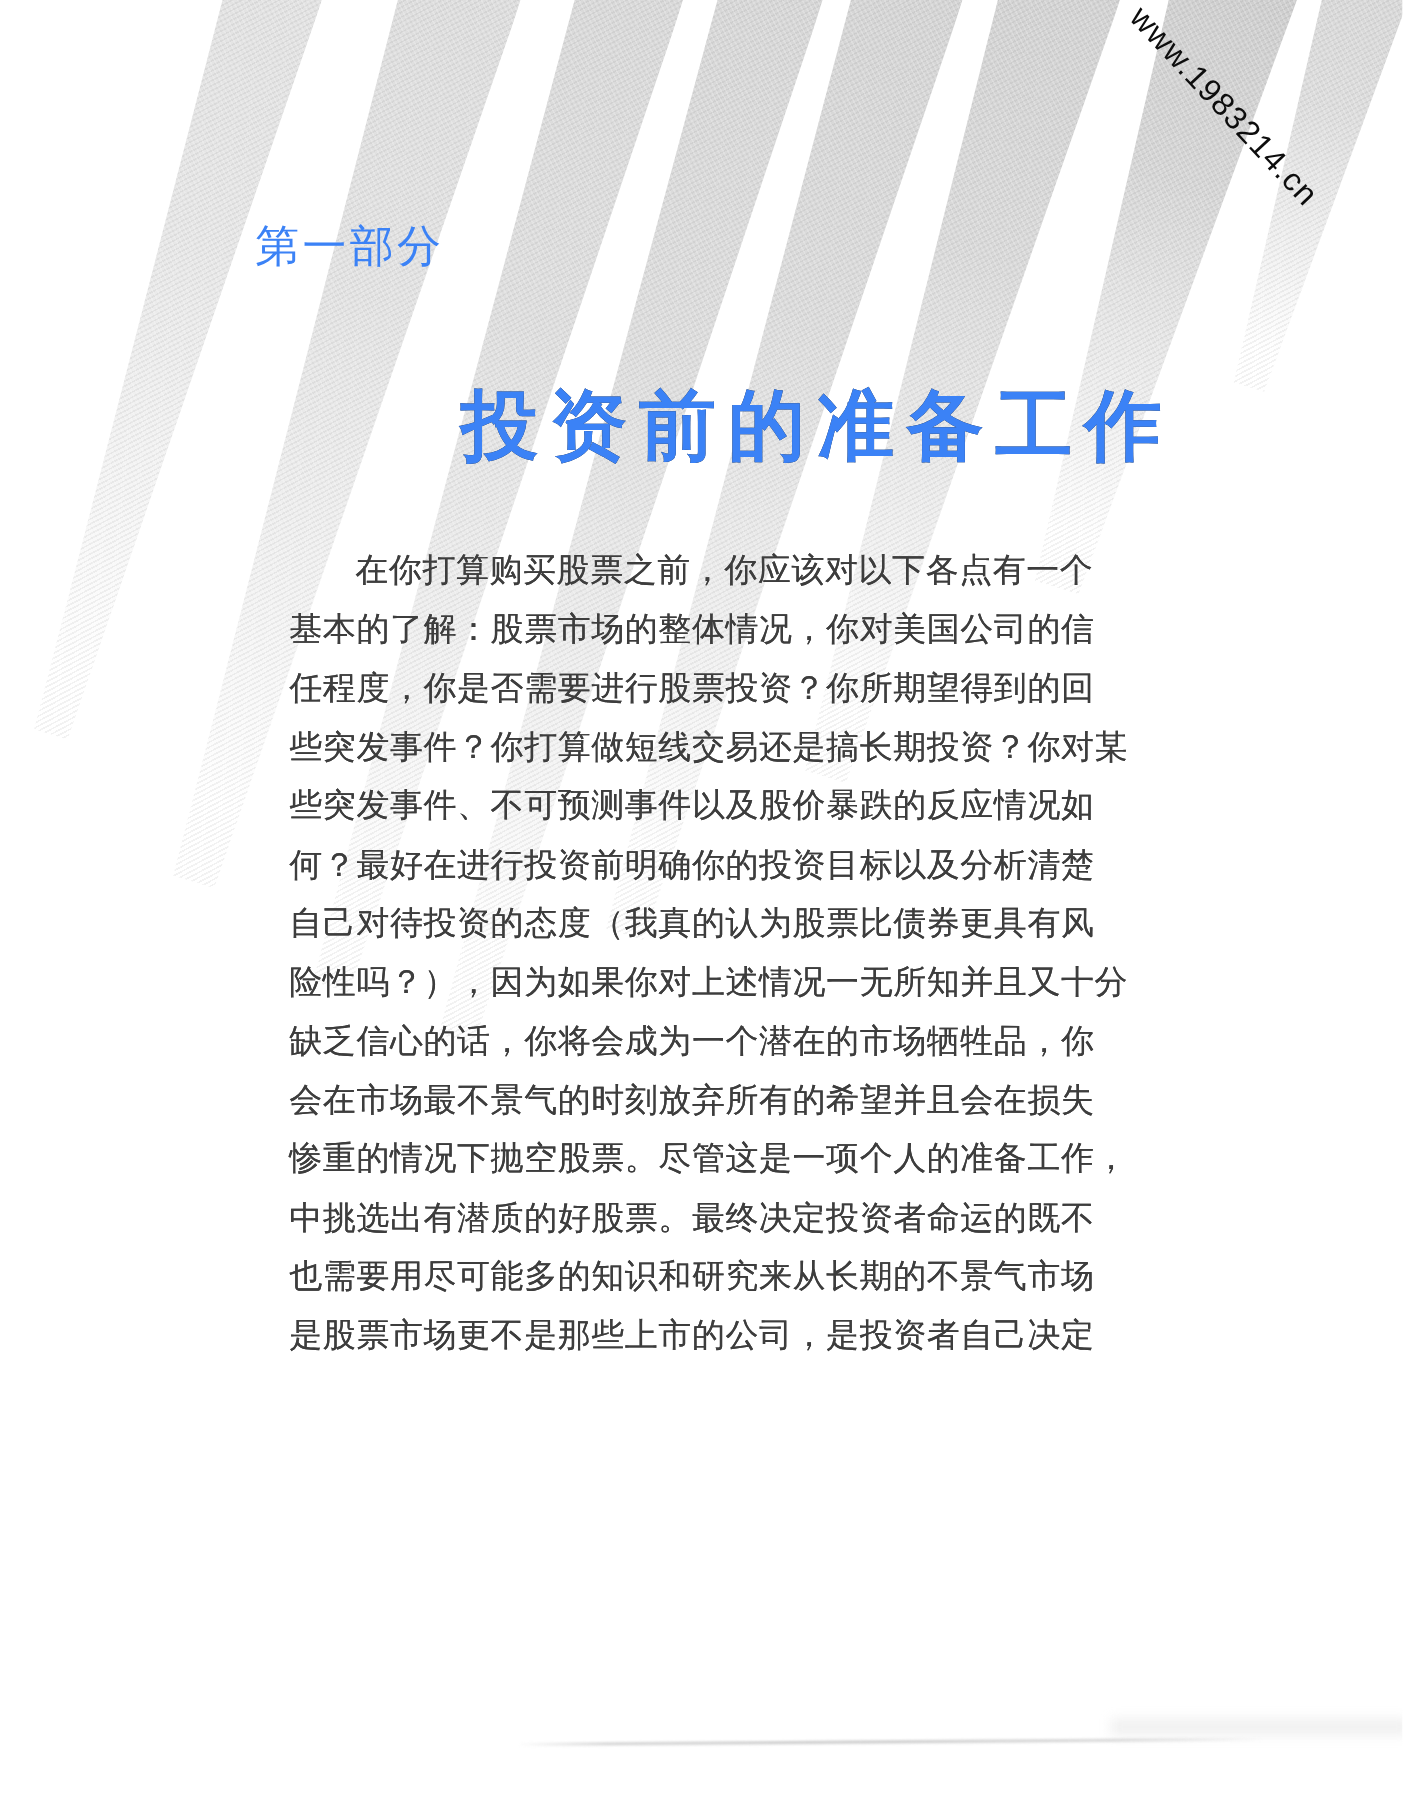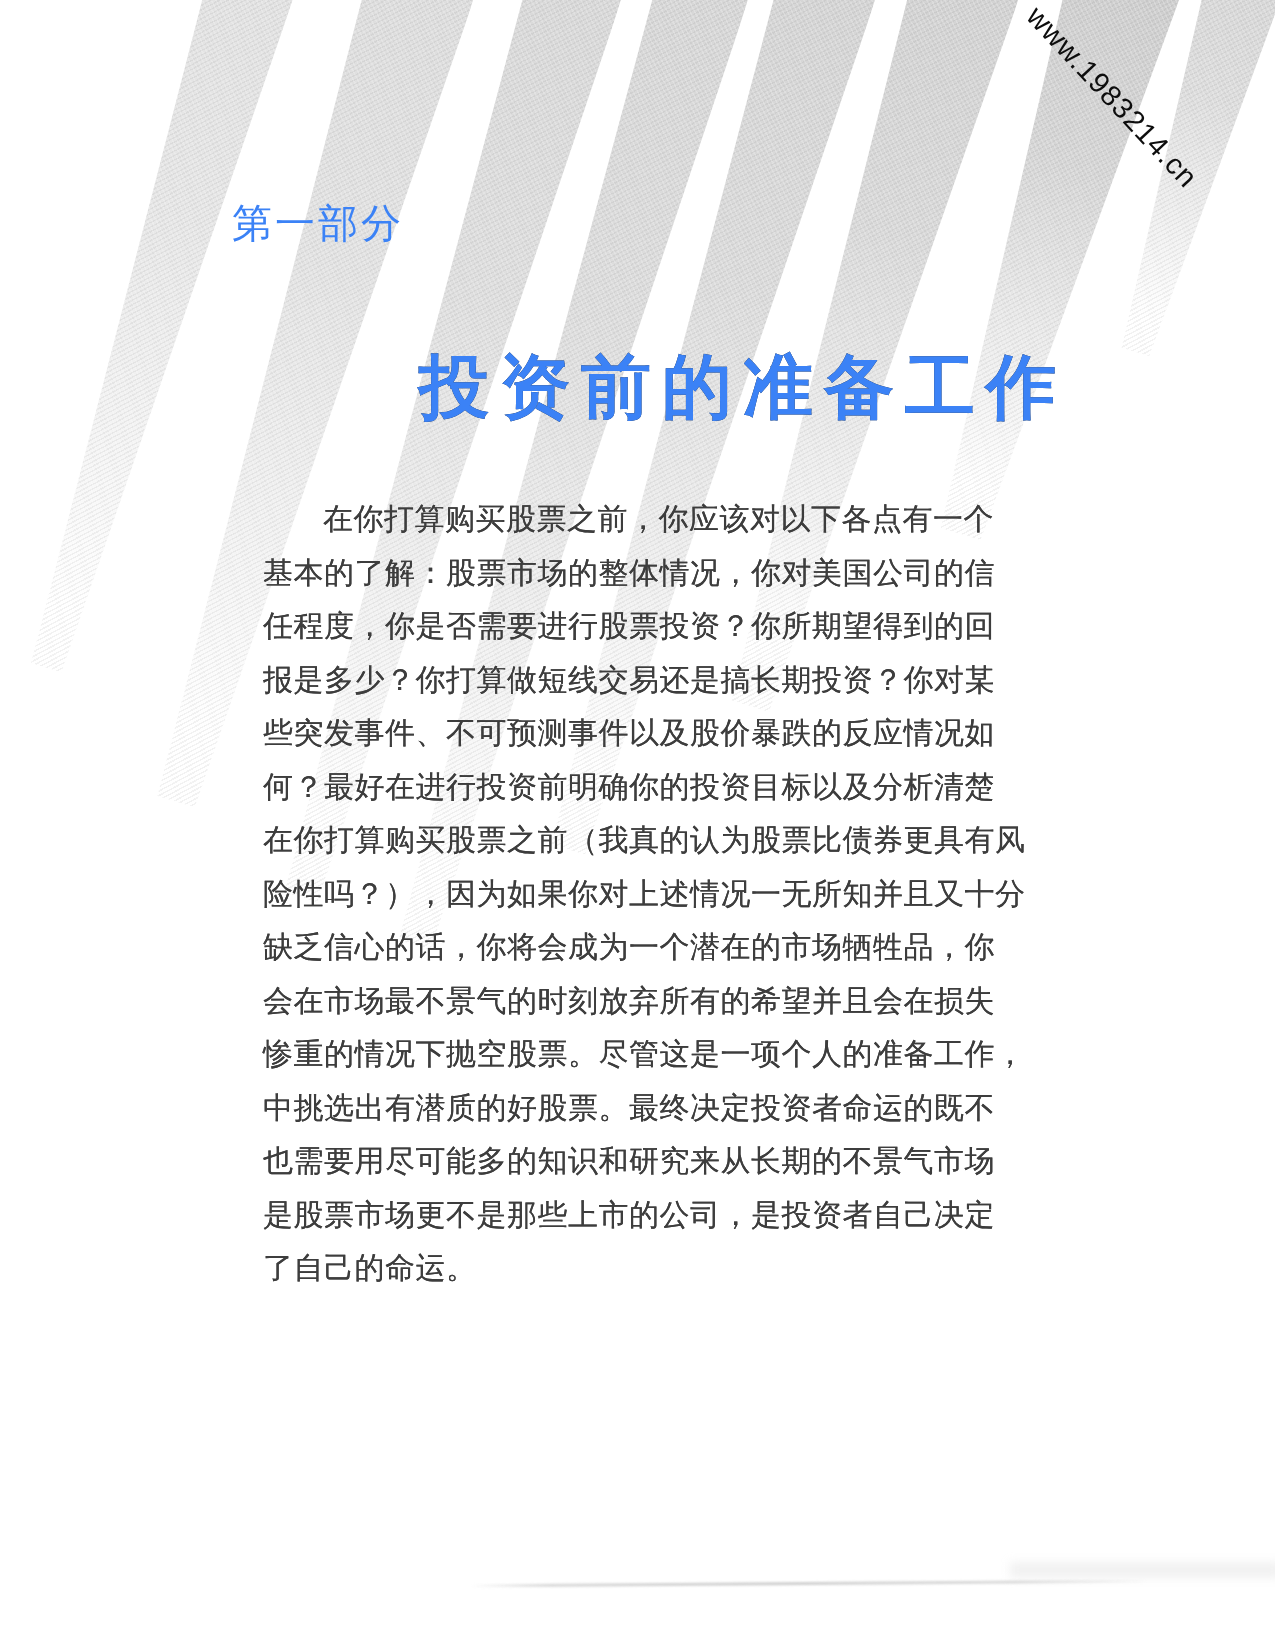--- a/index.html
+++ b/index.html
@@ -142,30 +142,29 @@
   <div class="watermark">www.1983214.cn</div>
 
   <div class="section-label">第一部分</div>
 
   <div class="main-title">投资前的准备工作</div>
 
   <div class="body-text">
       <div class="body-line">在你打算购买股票之前，你应该对以下各点有一个</div>
       <div class="body-line">基本的了解：股票市场的整体情况，你对美国公司的信</div>
       <div class="body-line">任程度，你是否需要进行股票投资？你所期望得到的回</div>
-      <div class="body-line">报是多少？你打算做短线交易还是搞长期投资？你对某</div>
+      <div class="body-line">些突发事件？你打算做短线交易还是搞长期投资？你对某</div>
       <div class="body-line">些突发事件、不可预测事件以及股价暴跌的反应情况如</div>
       <div class="body-line">何？最好在进行投资前明确你的投资目标以及分析清楚</div>
-      <div class="body-line">在你打算购买股票之前（我真的认为股票比债券更具有风</div>
+      <div class="body-line">自己对待投资的态度（我真的认为股票比债券更具有风</div>
       <div class="body-line">险性吗？），因为如果你对上述情况一无所知并且又十分</div>
       <div class="body-line">缺乏信心的话，你将会成为一个潜在的市场牺牲品，你</div>
       <div class="body-line">会在市场最不景气的时刻放弃所有的希望并且会在损失</div>
       <div class="body-line">惨重的情况下抛空股票。尽管这是一项个人的准备工作，</div>
       <div class="body-line">中挑选出有潜质的好股票。最终决定投资者命运的既不</div>
       <div class="body-line">也需要用尽可能多的知识和研究来从长期的不景气市场</div>
       <div class="body-line">是股票市场更不是那些上市的公司，是投资者自己决定</div>
-      <div class="body-line">了自己的命运。</div>
     </div>
 
   <div class="scan-smudge"></div>
   <div class="scan-line"></div>
 
 </div>
 
 </body></html>

